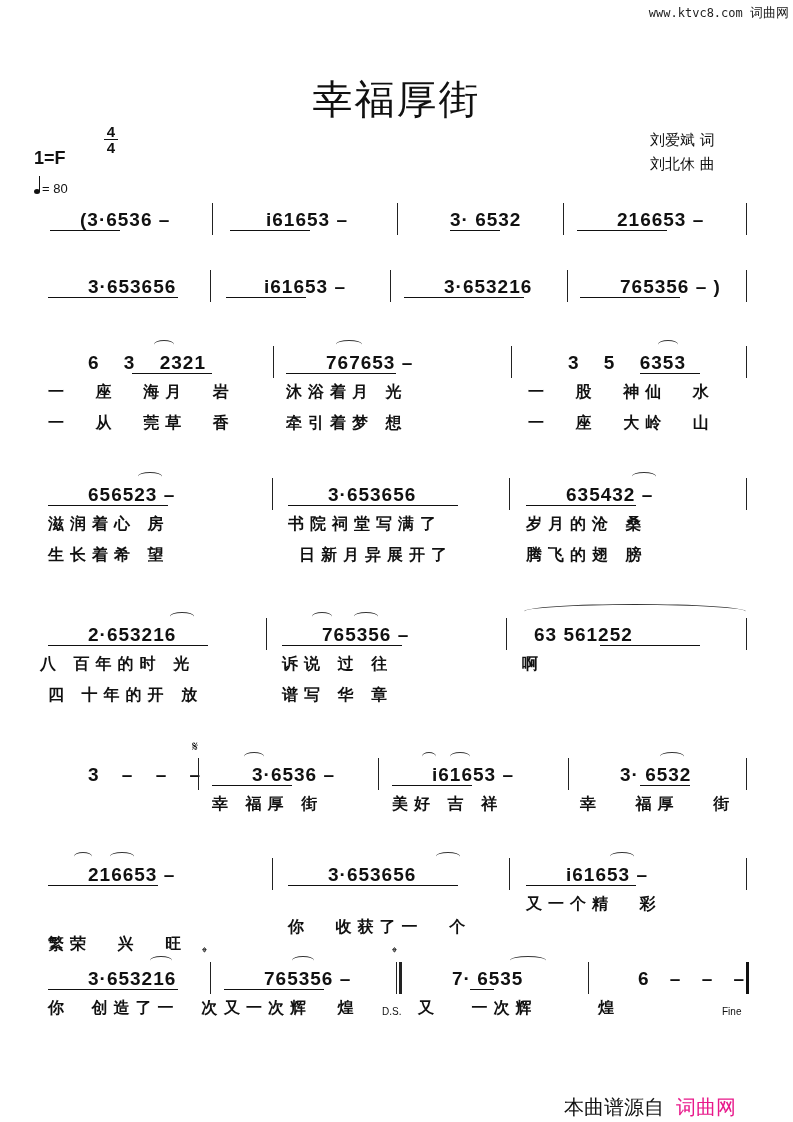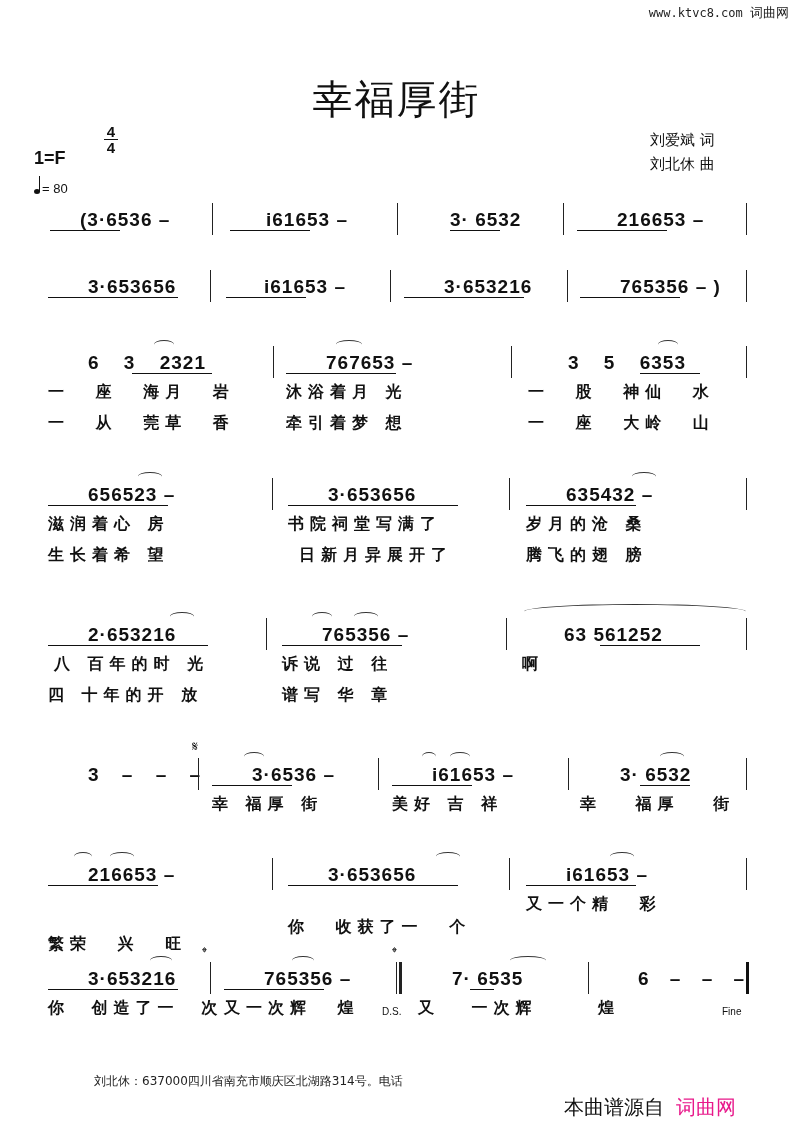--- a/index.html
+++ b/index.html
@@ -127,26 +127,26 @@
 
 <div class="row" style="top:624px;">
   <div class="slur" style="left:130px;top:-12px;width:24px;"></div>
   <div class="slur" style="left:272px;top:-12px;width:20px;"></div>
   <div class="slur" style="left:314px;top:-12px;width:24px;"></div>
   <div class="slur" style="left:484px;top:-20px;width:222px;height:14px;"></div>
   <span class="seg notes" style="left:8px;">2·653216</span>
   <div class="bar" style="left:226px;"></div>
   <span class="seg notes" style="left:242px;">765356 –</span>
   <div class="bar" style="left:466px;"></div>
-  <span class="seg notes" style="left:484px;">63  561252</span>
+  <span class="seg notes" style="left:454px;">63  561252</span>
   <div class="bar" style="left:706px;"></div>
   <div class="ul" style="left:8px;top:21px;width:160px;"></div>
   <div class="ul" style="left:242px;top:21px;width:120px;"></div>
   <div class="ul" style="left:560px;top:21px;width:100px;"></div>
-  <span class="lyr" style="left:14px;top:30px;">八 百年的时 光</span>
+  <span class="lyr" style="left:0;top:30px;">八 百年的时 光</span>
   <span class="lyr" style="left:242px;top:30px;">诉说 过 往</span>
   <span class="lyr" style="left:482px;top:30px;">啊</span>
   <span class="lyr" style="left:8px;top:61px;">四 十年的开 放</span>
   <span class="lyr" style="left:242px;top:61px;">谱写 华 章</span>
 </div>
 
 <div class="row" style="top:764px;">
   <span class="sign" style="left:152px;top:-26px;">𝄋</span>
   <div class="slur" style="left:204px;top:-12px;width:20px;"></div>
   <div class="slur" style="left:382px;top:-12px;width:14px;"></div>
@@ -206,17 +206,16 @@
   <div class="ul" style="left:430px;top:21px;width:24px;"></div>
   <span class="lyr" style="left:8px;top:30px;word-spacing:10px;">你 创造了一 次</span>
   <span class="lyr" style="left:184px;top:30px;word-spacing:14px;">又一次辉 煌</span>
   <span class="small" style="left:342px;top:38px;">D.S.</span>
   <span class="lyr" style="left:378px;top:30px;word-spacing:20px;">又 一次辉</span>
   <span class="lyr" style="left:558px;top:30px;">煌</span>
   <span class="small" style="left:682px;top:38px;">Fine</span>
 </div>
 
 <div class="footer">
-  <div>刘北休：637000四川省南充市顺庆区北湖路314号。电话</div>
 </div>
 <div class="source">
   <span>本曲谱源自</span><span class="brand">词曲网</span>
 </div>
 
 </body></html>

